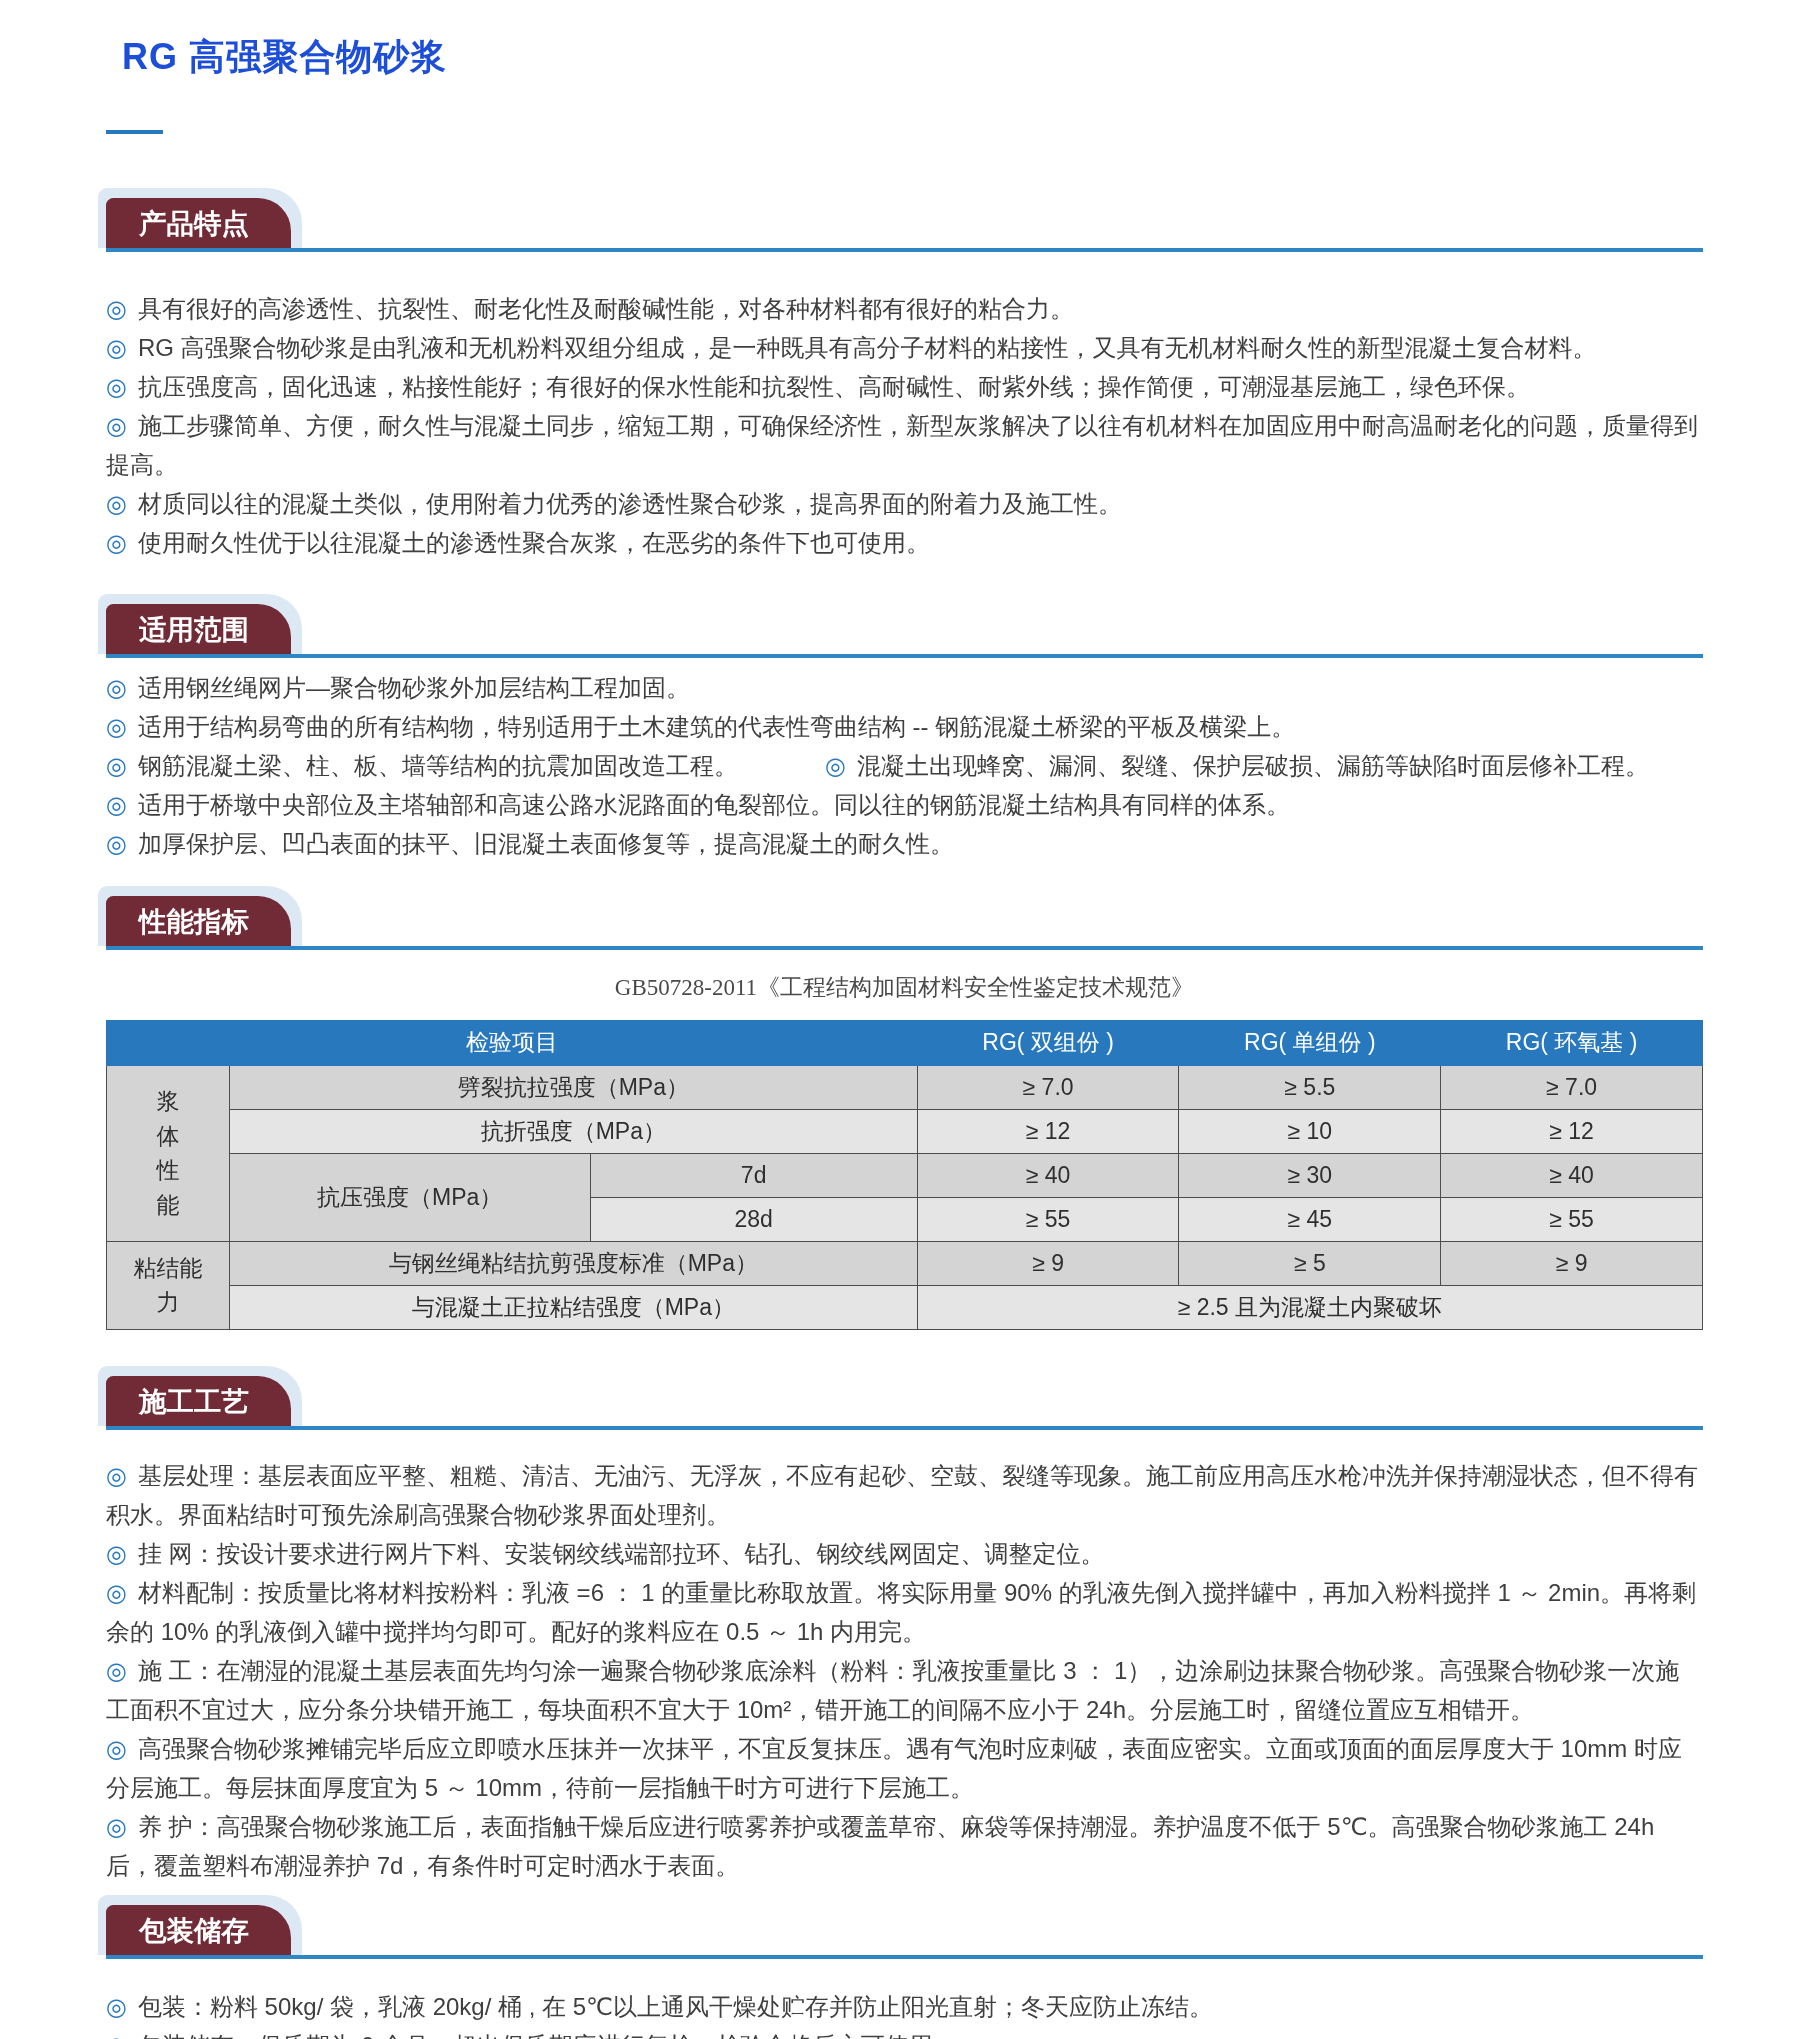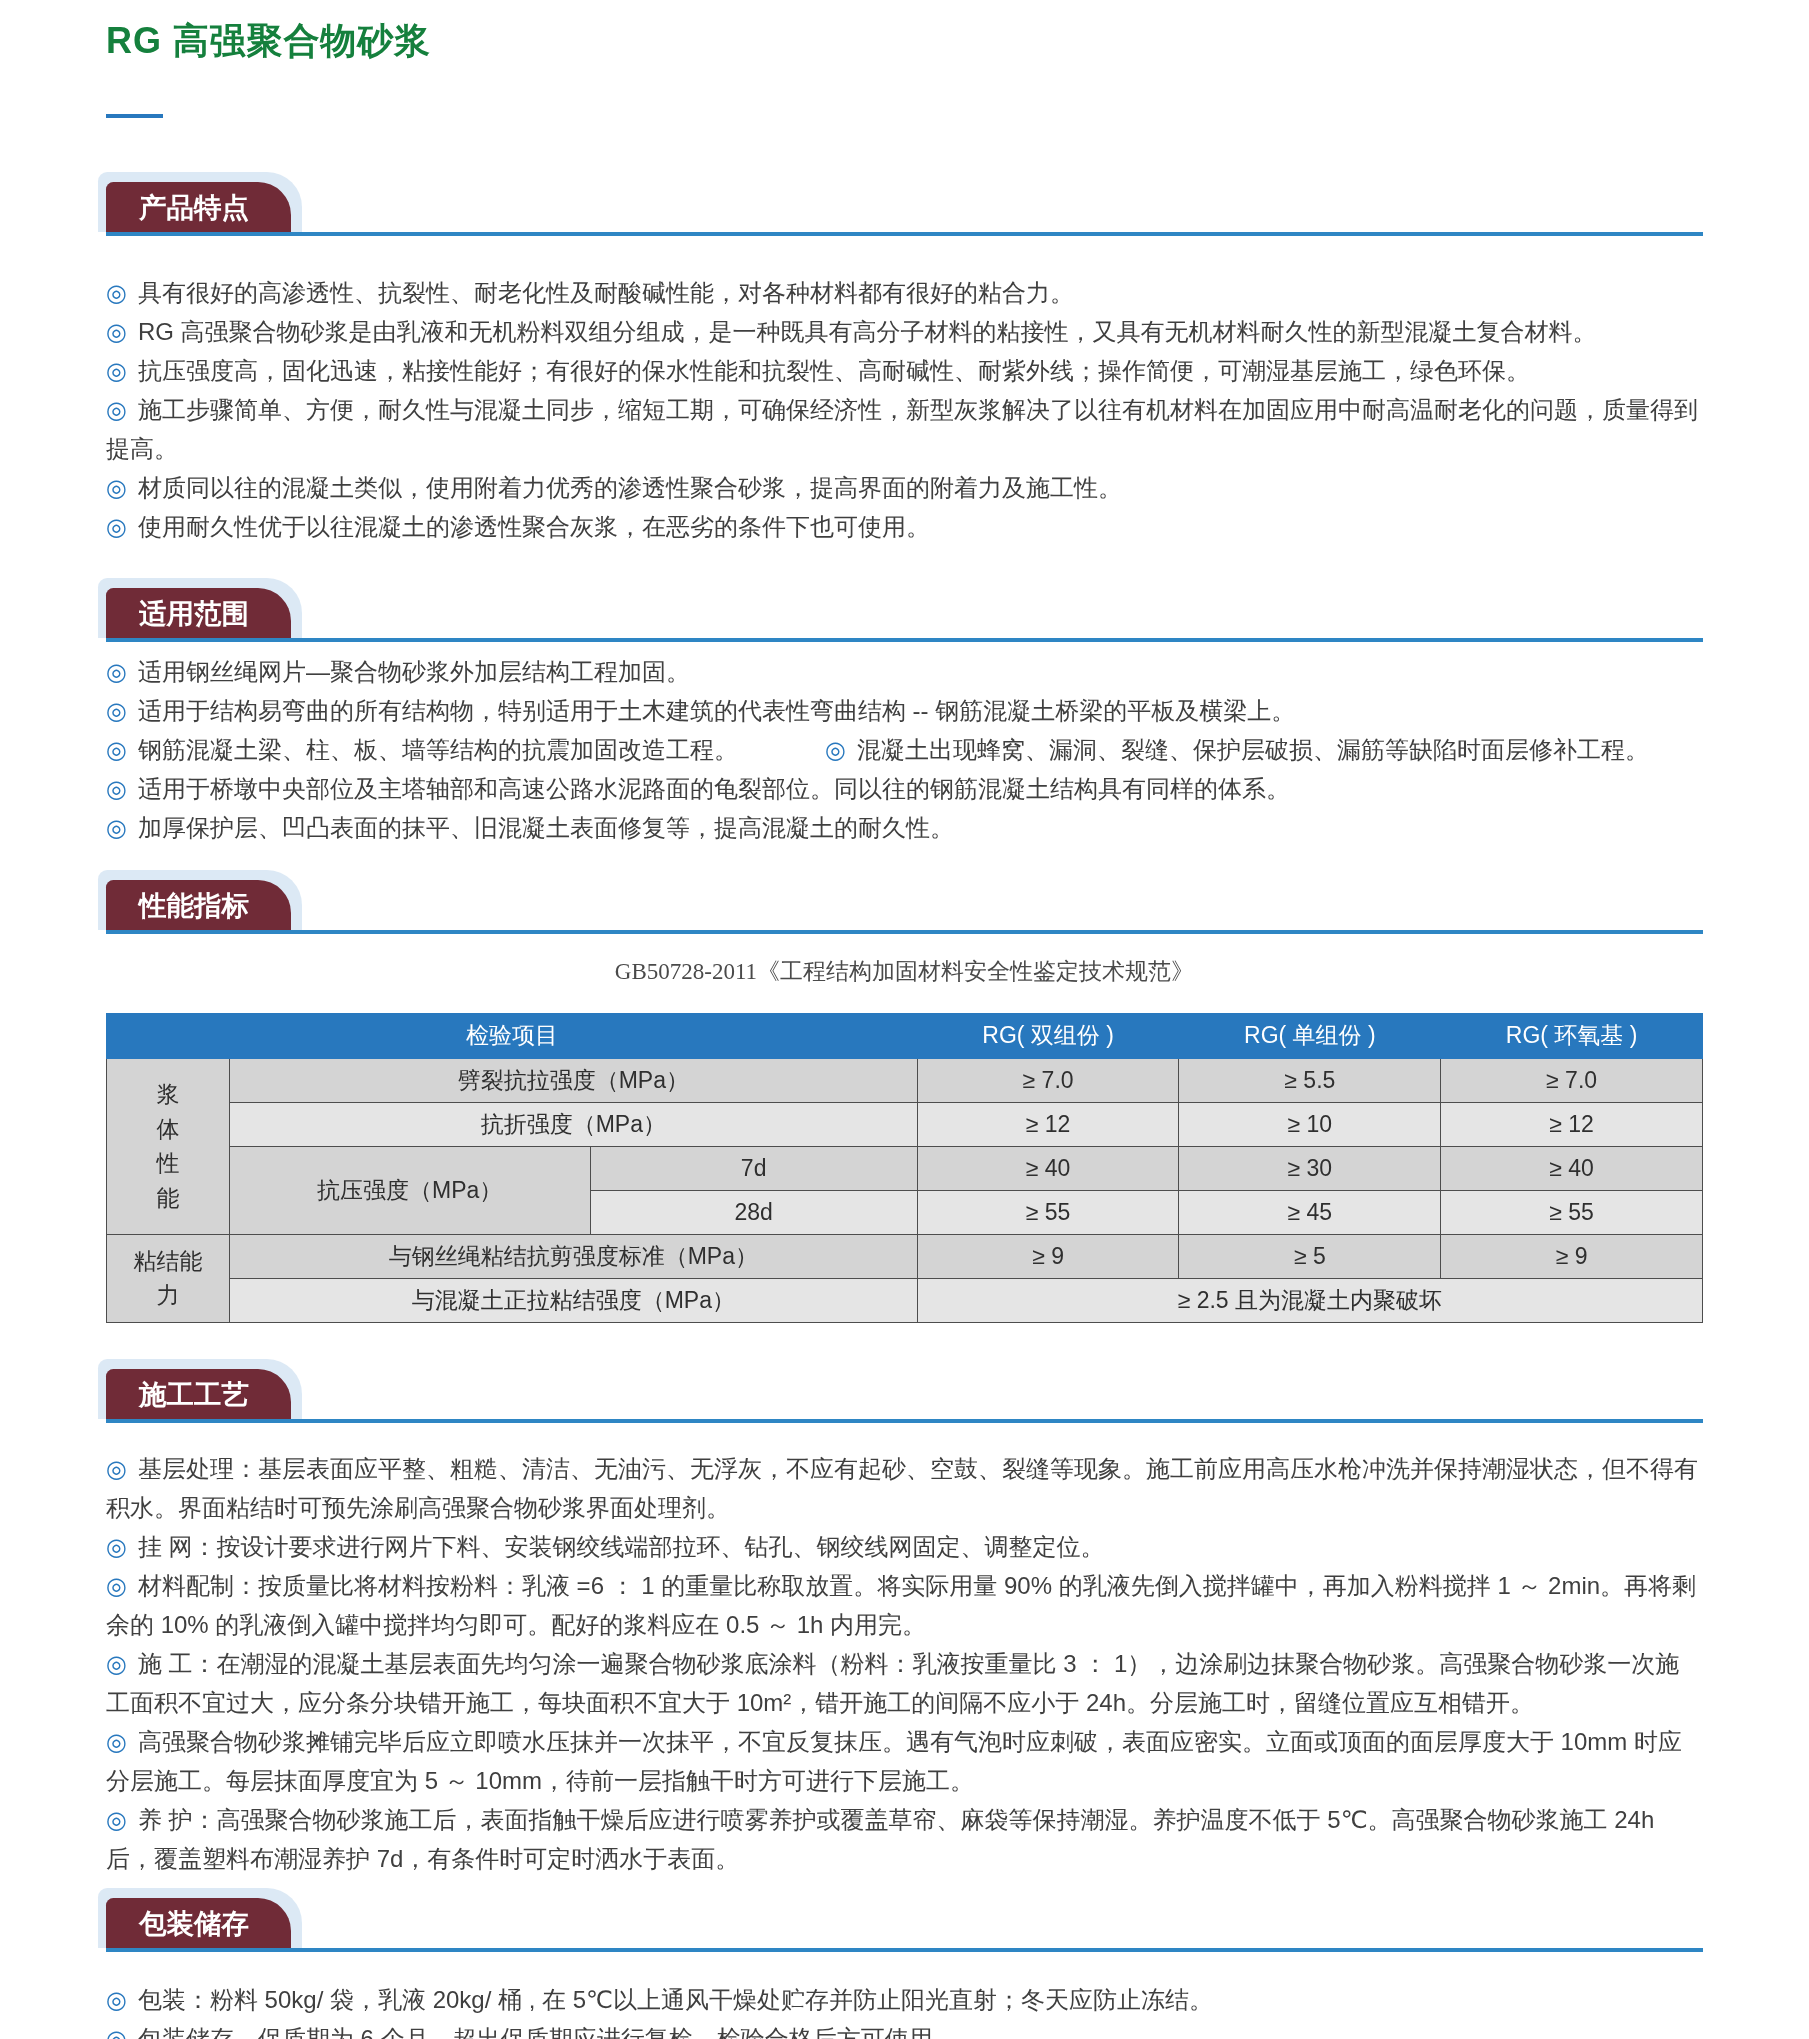--- a/index.html
+++ b/index.html
@@ -4,21 +4,21 @@
 <style>
   html,body { margin:0; padding:0; background:#ffffff; }
   body {
     width:1809px; height:2040px; overflow:hidden;
     font-family:"Liberation Sans","DejaVu Sans",sans-serif;
     color:#3f3f3f;
   }
   .page { padding:16.5px 106px 0 106px; box-sizing:border-box; }
 
   
-  .doc-title { margin:0; color:#15803d; font-size:36px; font-weight:bold; letter-spacing:0.9px; }
+  .doc-title { margin:16px; color:#1d4ed8; font-size:36px; font-weight:bold; letter-spacing:0.9px; }
   .title-dash { width:57px; height:4.6px; background:#2878be; margin-top:48px; }
 
   
   .sec-head { border-bottom:4.6px solid #2e86c4; line-height:0; }
   .ribbon {
     position:relative; display:inline-block; z-index:0;
     background:#7f1d1d; color:#ffffff;
     font-size:27.5px; font-weight:bold; line-height:31px;
     padding:10px 42px 9.2px 33px;
     border-radius:7.3px 33px 0 0;
@@ -32,21 +32,21 @@
 
   
   .bullets { font-size:24px; line-height:39px; }
   .bullets p { margin:0; }
   .mark { color:#2878be; margin-right:11px; }
   .mark.gap { margin-left:87px; }
 
   
   .tbl-caption { text-align:center; font-size:23px; color:#4a4a4a; margin-top:22px;font-family:Liberation Serif, serif; }
   table.perf {
-    width:100%; border-collapse:collapse; margin-top:26px;
+    width:100%; border-collapse:collapse; margin-top:17px;
     font-size:23px; color:#2f2f2f; table-layout:fixed;
     border:1.8px solid #2f2f2f;
   }
   table.perf th {
     background:#2878be; color:#ffffff; font-weight:normal;
     height:42px; border:0.9px solid #2878be; text-align:center;
   }
   table.perf th + th { border-left:1.8px solid #eef4fa; }
   table.perf td {
     border:0.9px solid #4d4d4d; height:43px; text-align:center;

